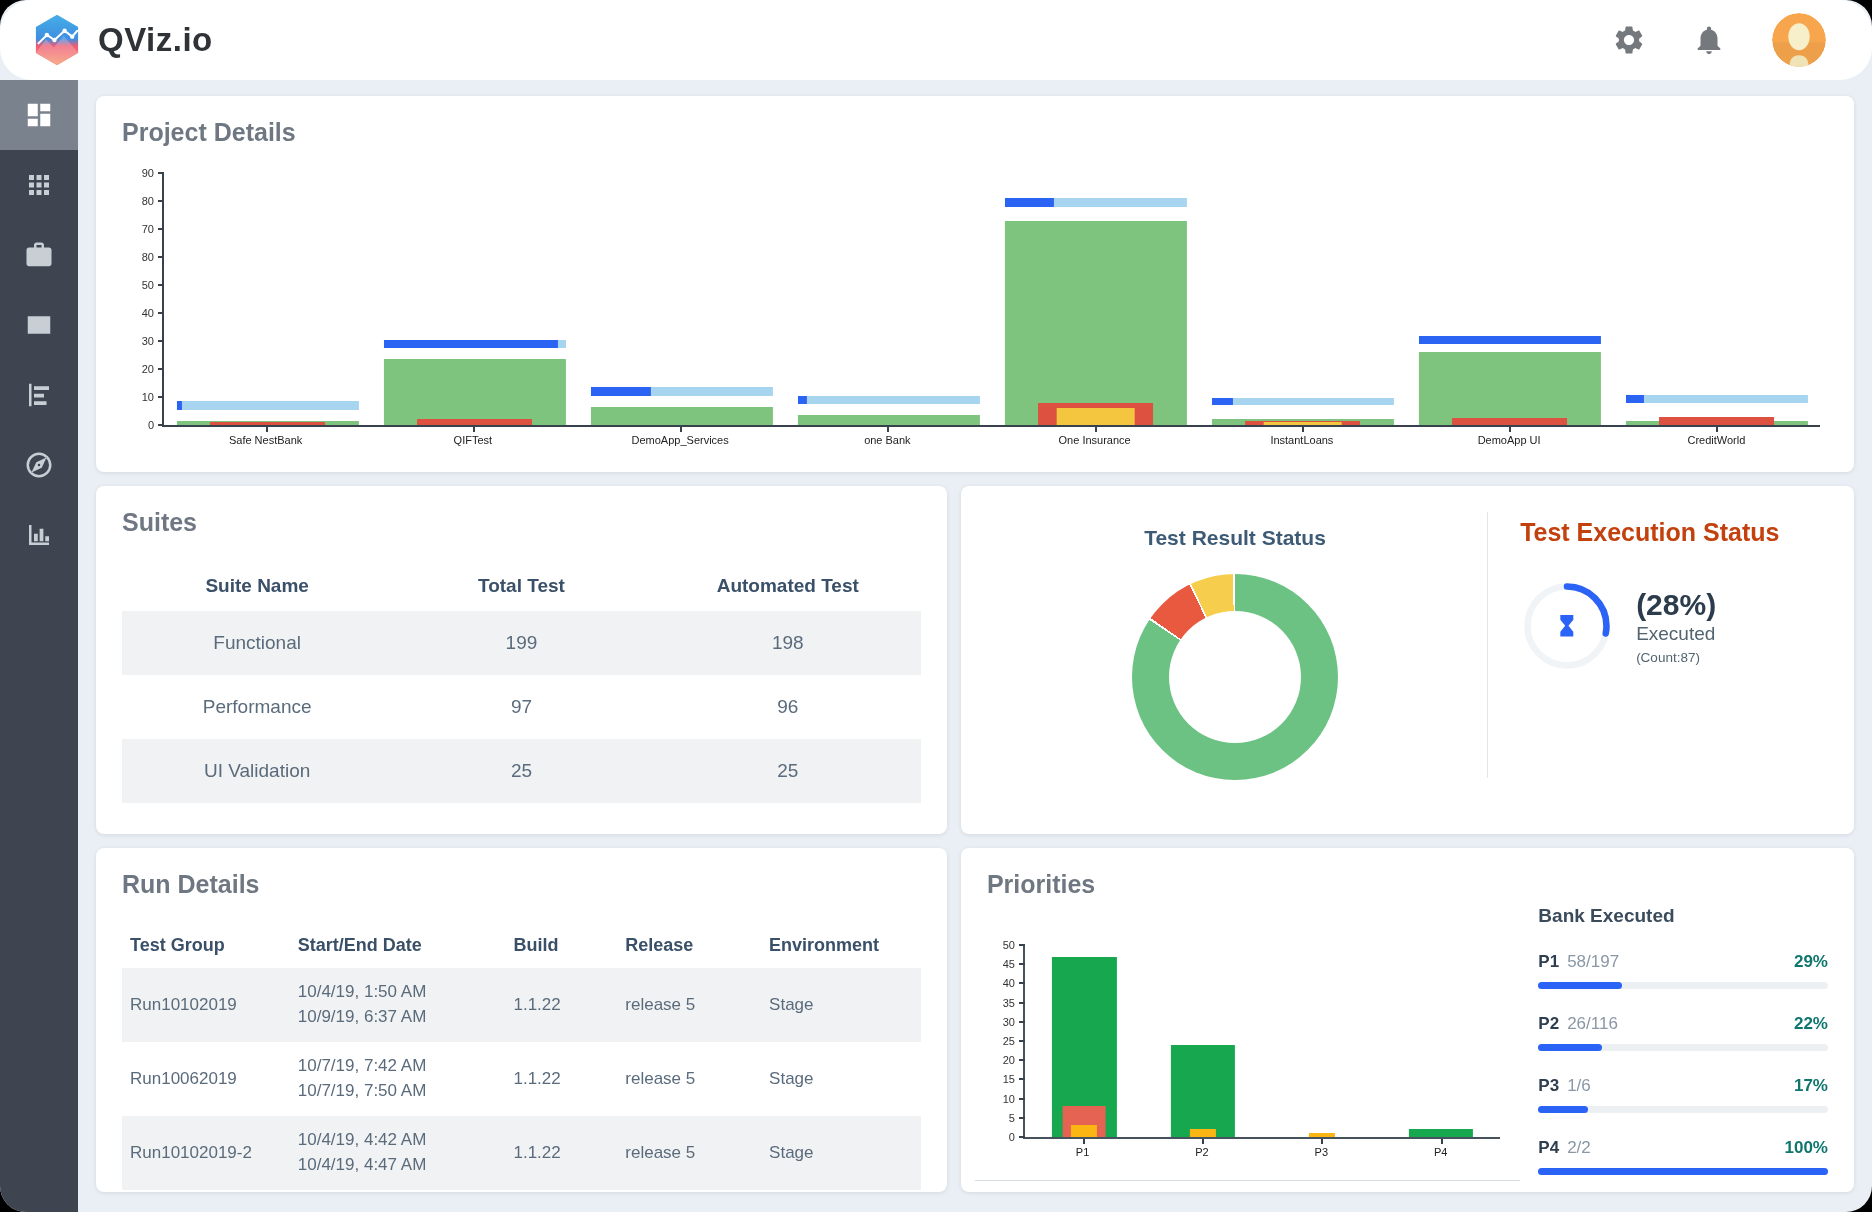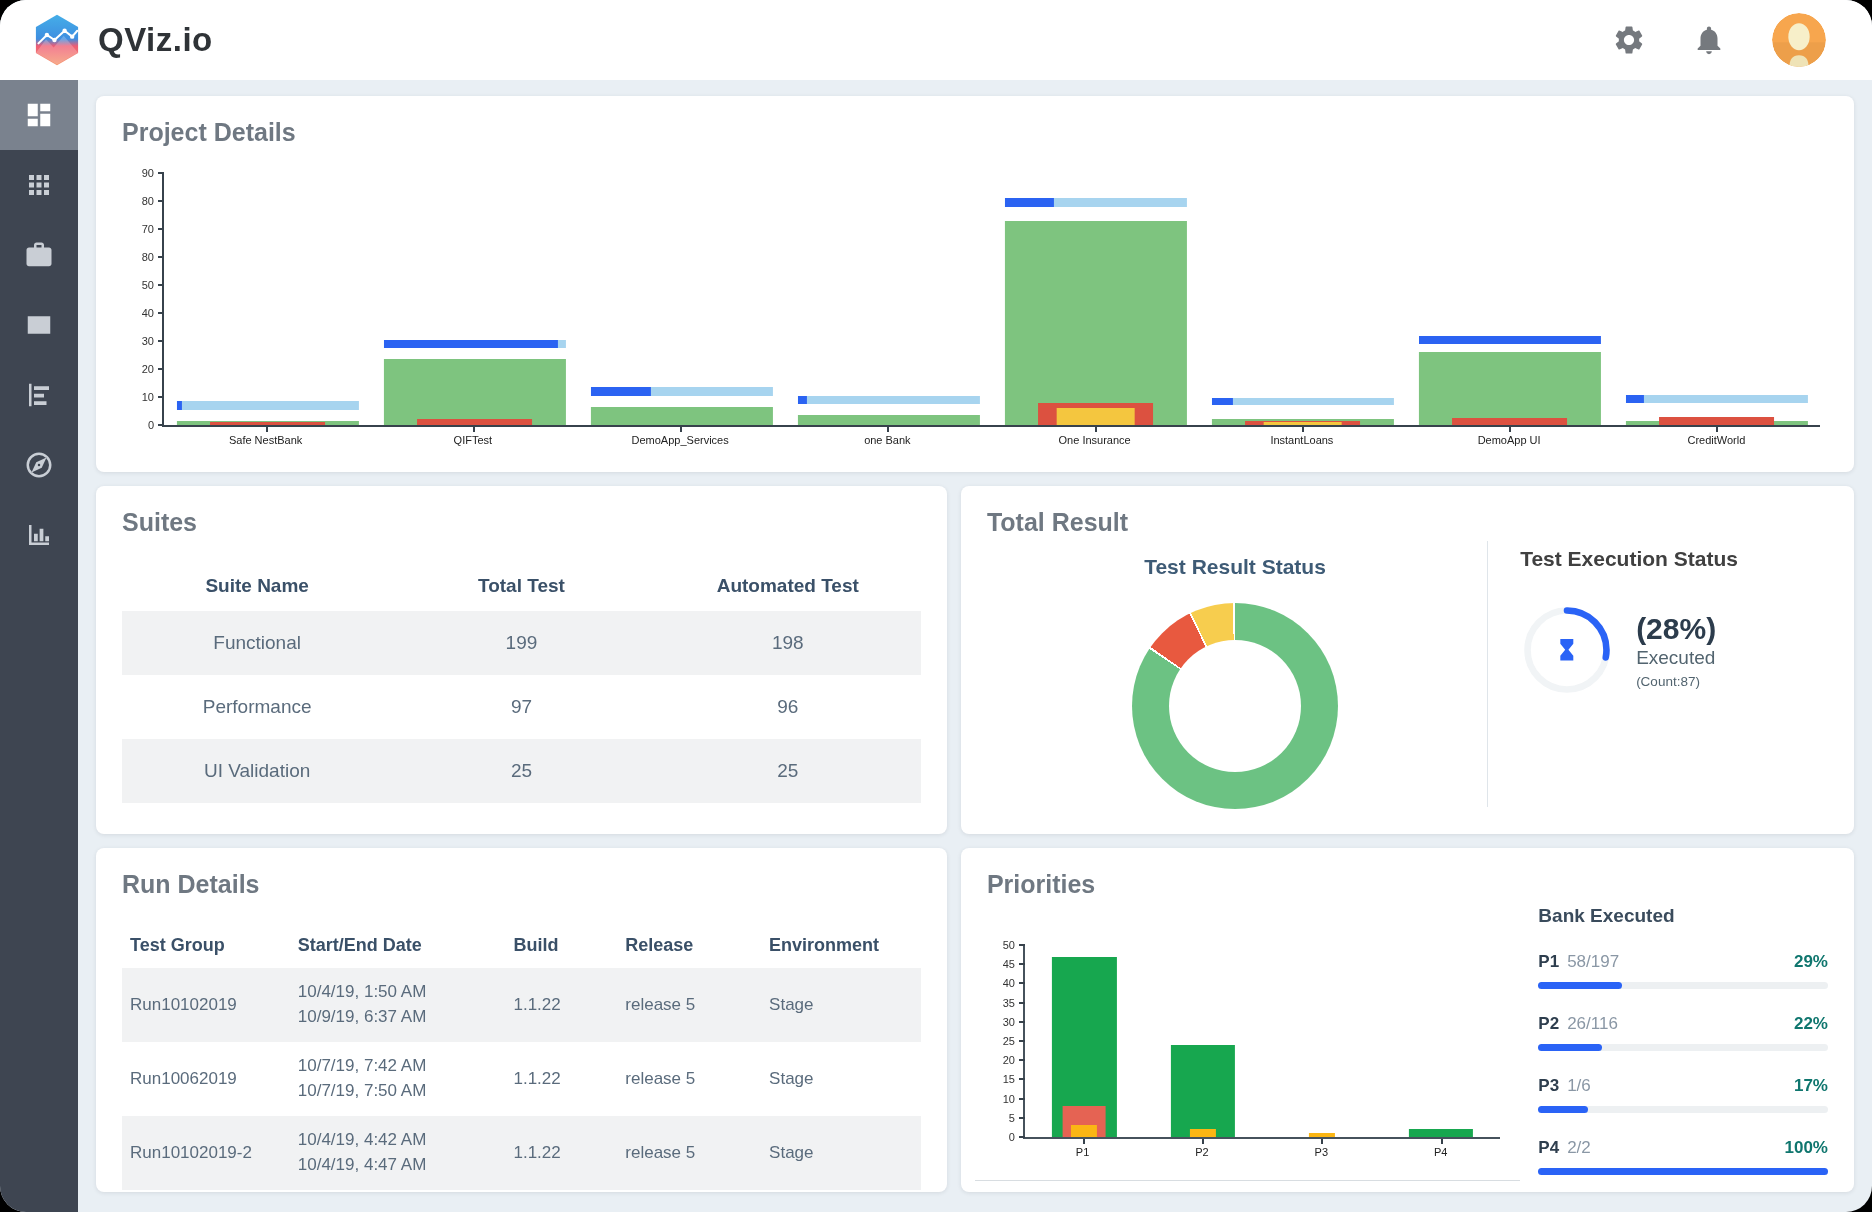--- a/index.html
+++ b/index.html
@@ -1,21 +1,21 @@
 <!DOCTYPE html>
 <html><head>
 <meta charset="utf-8">
 <style>
   html,body { margin:0; padding:0; background:#000; }
   .app { width:1872px; height:1212px; background:#E9EFF4; border-radius:26px; overflow:hidden;
          font-family:"Liberation Sans", sans-serif; display:flex; flex-direction:column; }
 
   
   .nav { height:80px; background:#fff; display:flex; align-items:center; justify-content:space-between;
-         padding:0 46px 0 30px; flex:0 0 auto; }
+         padding:0 46px 0 30px; flex:0 0 auto;border-radius:32px; }
   .brand { display:flex; align-items:center; gap:14px; cursor:pointer; }
   .brand svg { width:54px; height:54px; }
   .brand-name { font-size:33px; font-weight:700; color:#2F3337; letter-spacing:.5px; }
   .nav-right { display:flex; align-items:center; gap:46px; }
   .nav-icon { width:34px; height:34px; fill:#75797E; cursor:pointer; }
   .avatar { width:54px; height:54px; border-radius:50%; overflow:hidden; cursor:pointer; }
 
   
   .shell { flex:1; display:flex; min-height:0; }
   .sidebar { width:78px; background:#3E4551; flex:0 0 auto; display:flex; flex-direction:column; }
@@ -61,21 +61,21 @@
   .run-table .dline { line-height:1.45; }
 
   
   .tr-body { display:flex; margin-top:2px; height:calc(100% - 34px); }
   .tr-left { width:59%; display:flex; flex-direction:column; align-items:center; }
   .tr-donut-title { font-size:21px; font-weight:700; color:#3E5B76; margin-top:16px; }
   .donut { width:206px; height:206px; border-radius:50%; position:relative; margin-top:24px; }
   .donut .hole { position:absolute; inset:37px; background:#fff; border-radius:50%; }
   .tr-divider { width:1px; background:#DFE5EA; margin:2px 4px; }
   .tr-right { flex:1; padding-left:28px; }
-  .tr-right h3 { font-size:21px; font-weight:700; color:#404040; margin:8px 0 9px; }
+  .tr-right h3 { font-size:25px; font-weight:700; color:#c2410c; margin:8px 0 9px; }
   .exec-item { display:flex; align-items:center; margin-top:32px; }
   .exec-ring { width:94px; height:94px; flex:0 0 auto; }
   .exec-text { margin-left:22px; }
   .exec-pct { font-size:30px; font-weight:700; color:#2C3C4C; line-height:1.1; }
   .exec-label { font-size:19px; color:#52646F; margin-top:2px; }
   .exec-count { font-size:13.5px; color:#52646F; margin-top:5px; }
 
   
   .pri-body { display:flex; height:calc(100% - 34px); }
   .pri-chart { width:62%; }
@@ -300,21 +300,20 @@
               <tr>
                 <td>UI Validation</td>
                 <td>25</td>
                 <td>25</td>
               </tr>
             </tbody>
         </table>
       </div>
 
       <div class="card">
-        <h2 class="card-title">Total Result</h2>
         <div class="tr-body">
           <div class="tr-left">
             <div class="tr-donut-title">Test Result Status</div>
             <div class="donut" id="donut" style="background: conic-gradient(rgb(108, 194, 131) 0deg, rgb(108, 194, 131) 303.72deg, rgb(255, 255, 255) 303.72deg, rgb(255, 255, 255) 304.92deg, rgb(232, 89, 63) 304.92deg, rgb(232, 89, 63) 333.6deg, rgb(255, 255, 255) 333.6deg, rgb(255, 255, 255) 334.8deg, rgb(247, 205, 78) 334.8deg, rgb(247, 205, 78) 358.8deg, rgb(255, 255, 255) 358.8deg, rgb(255, 255, 255) 360deg);">
               <div class="hole"></div>
             </div>
           </div>
           <div class="tr-divider"></div>
           <div class="tr-right">
             <h3>Test Execution Status</h3>

